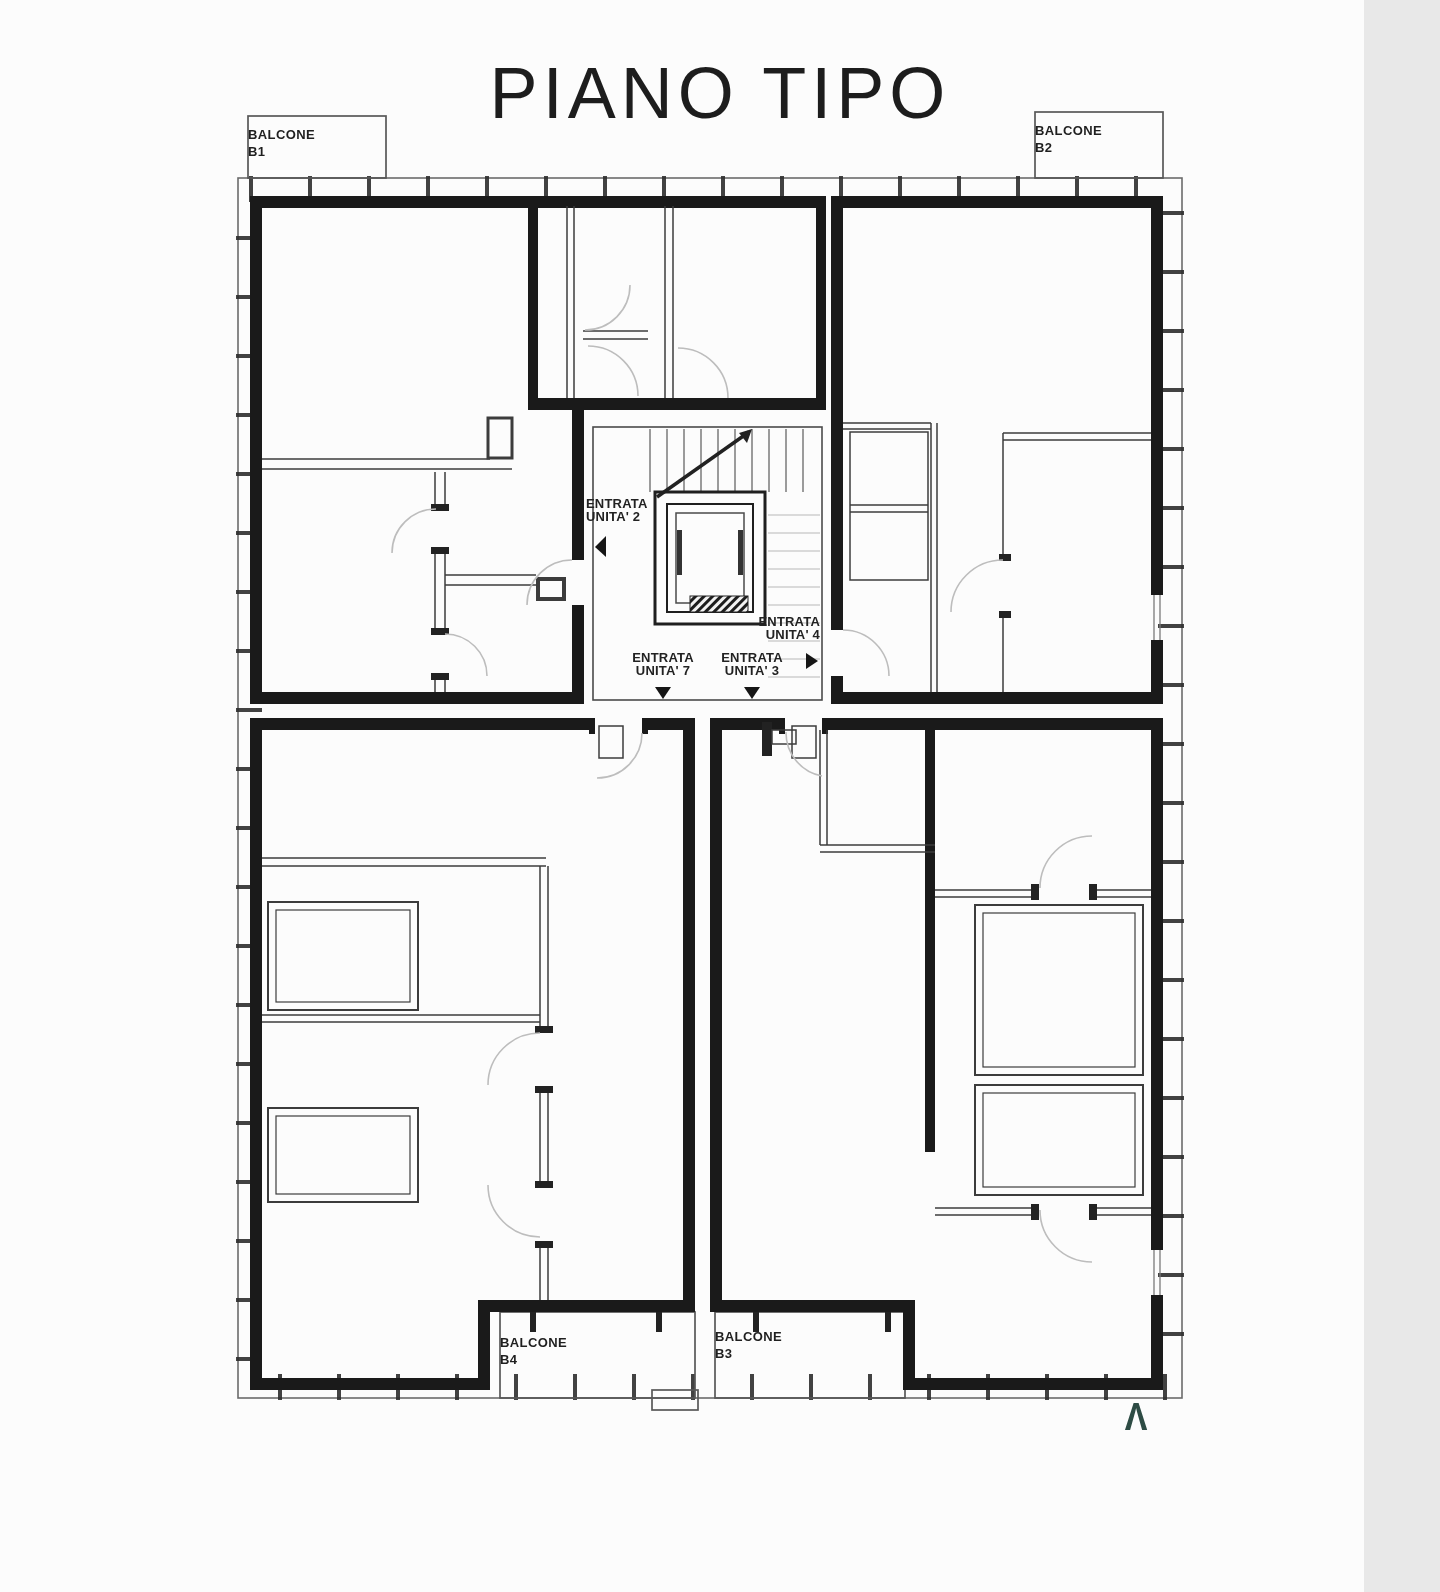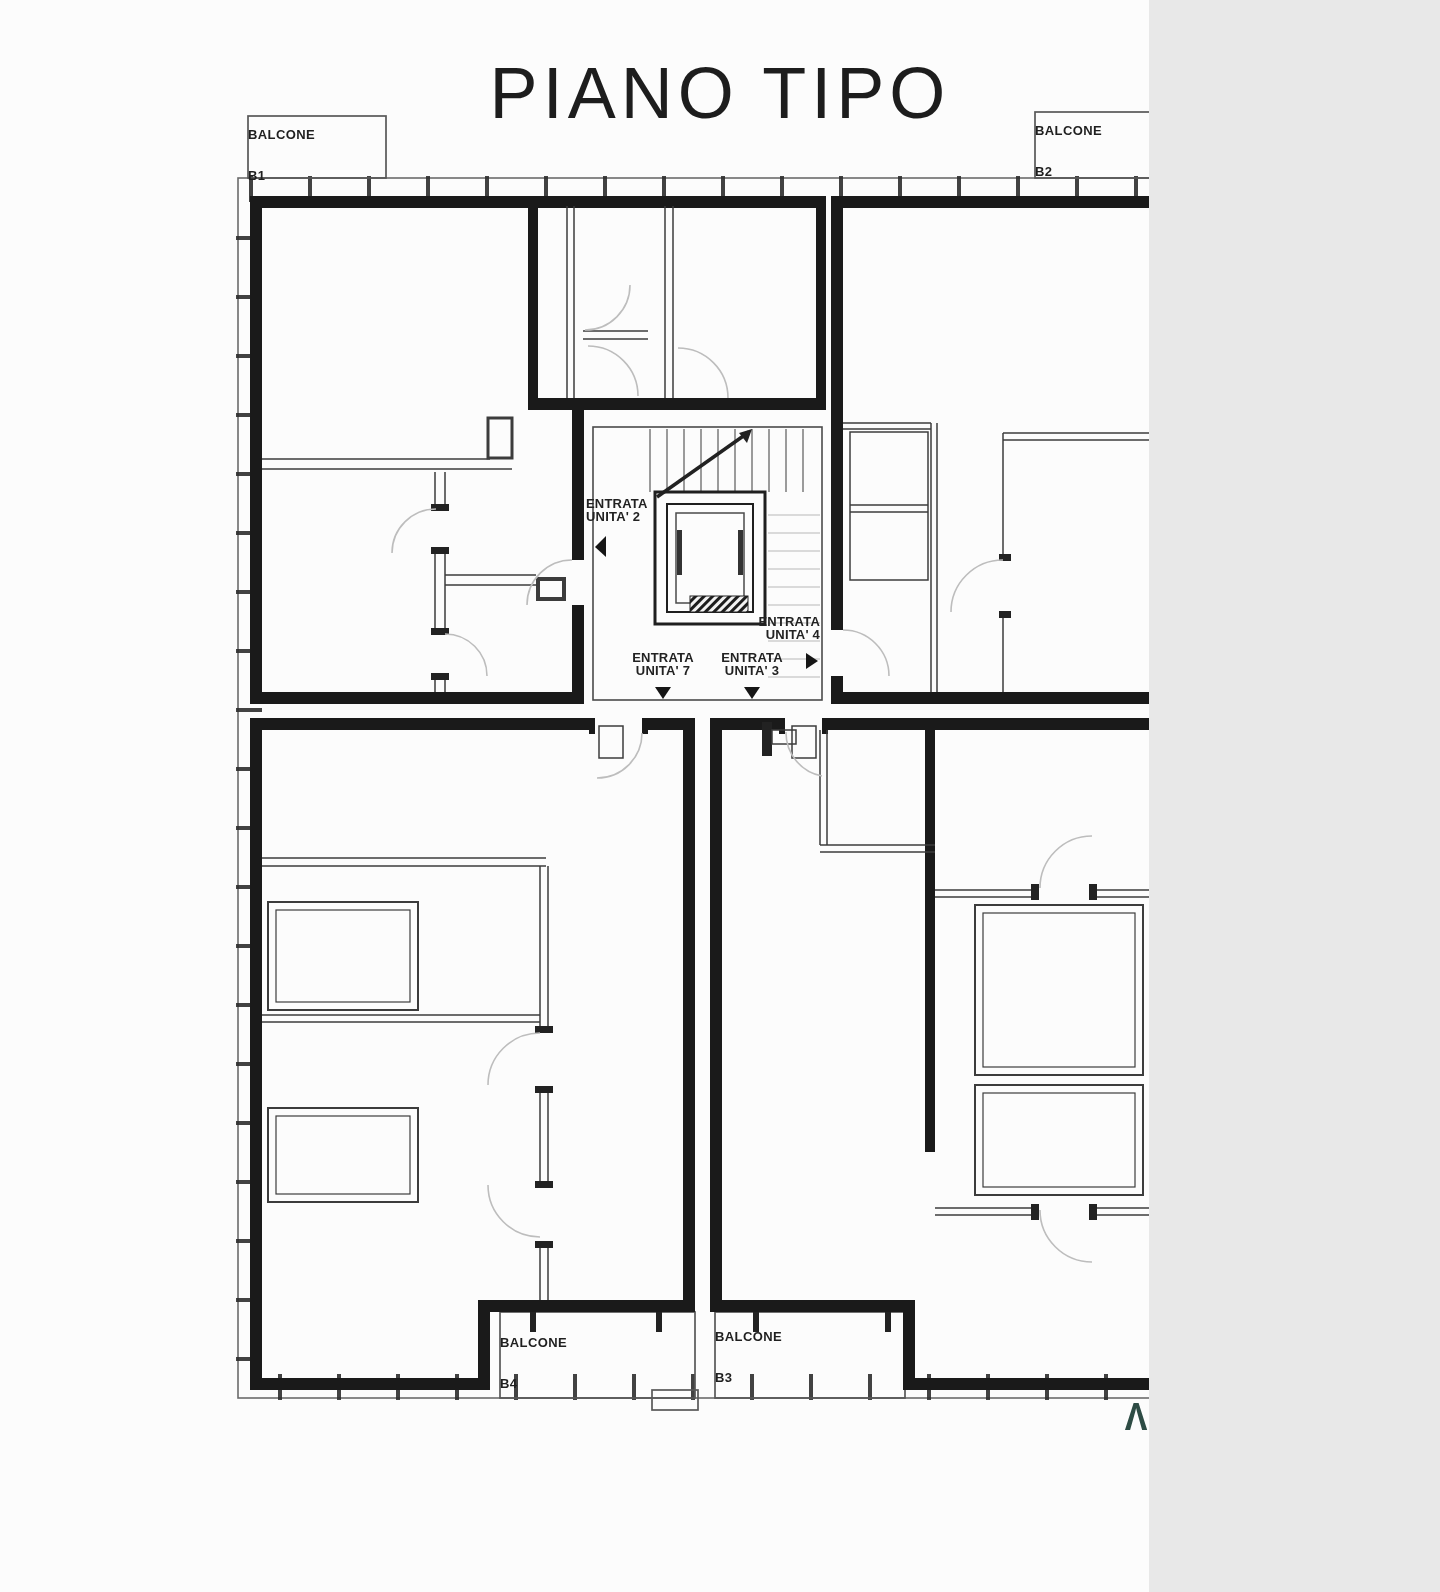--- a/index.html
+++ b/index.html
@@ -1,18 +1,18 @@
 <!DOCTYPE html>
 <html><head>
 <meta charset="utf-8">
 <style>
   html,body{margin:0;padding:0;background:#e8e8e8;}
   .page{
     position:relative;
-    width:1149px;height:1592px;
+    width:1364px;height:1592px;
     background:#fcfcfc;
     overflow:hidden;
     font-family:"Liberation Sans", sans-serif;
     color:#1b1b1b;
   }
   .plan-svg{position:absolute;left:0;top:0;width:1440px;height:1592px;}
   .title{
     position:absolute;left:0;top:52px;width:1440px;
     text-align:center;
     font-size:72px;font-weight:400;letter-spacing:5px;
@@ -21,21 +21,21 @@
   .lbl{
     position:absolute;
     font-weight:700;
     color:#1f1f1f;
     text-align:left;
     letter-spacing:.4px;
     line-height:17px;
     font-size:13px;
     white-space:nowrap;
   }
-  .lbl .l2{display:block;margin-top:24px;}
+  .lbl .l2{display:block;}
   .balcone-b1{left:248px;top:126px;width:138px;}
   .balcone-b2{left:1035px;top:122px;width:128px;}
   .balcone-b4{left:500px;top:1334px;width:195px;}
   .balcone-b3{left:715px;top:1328px;width:190px;}
   .ent{
     position:absolute;
     font-weight:700;font-size:13px;line-height:13px;
     color:#222;text-align:center;letter-spacing:.2px;
     white-space:nowrap;
   }

